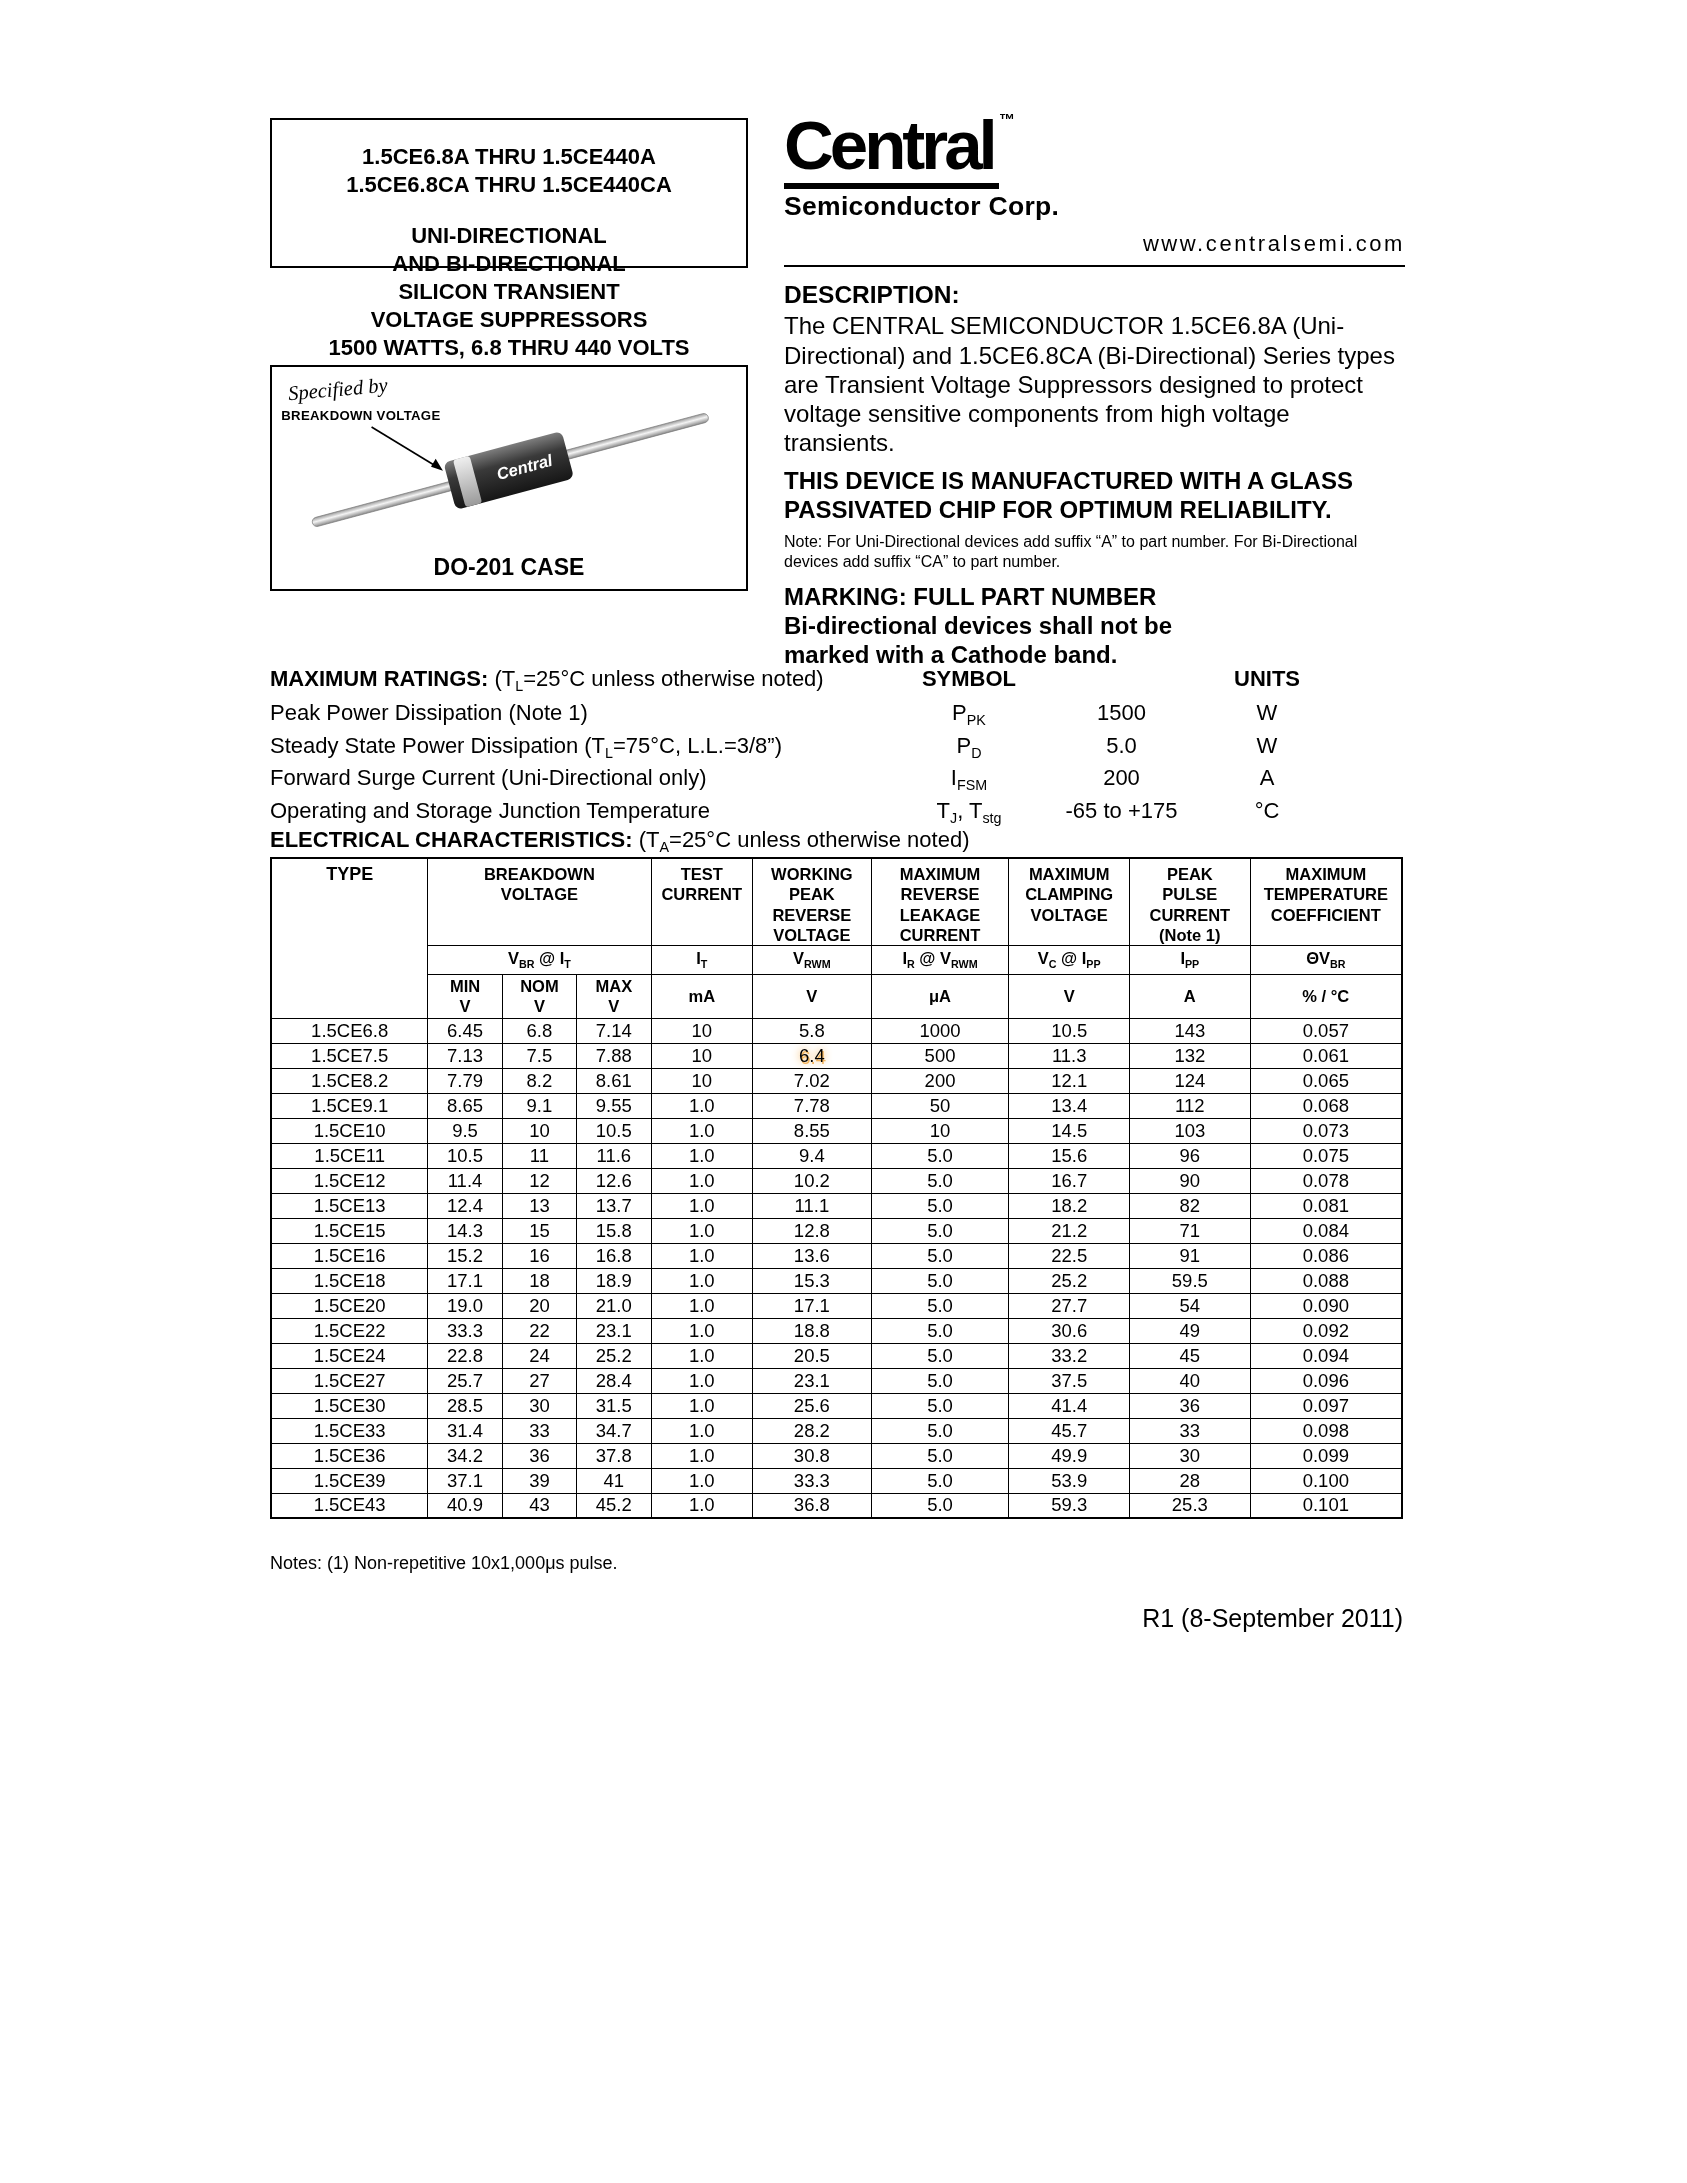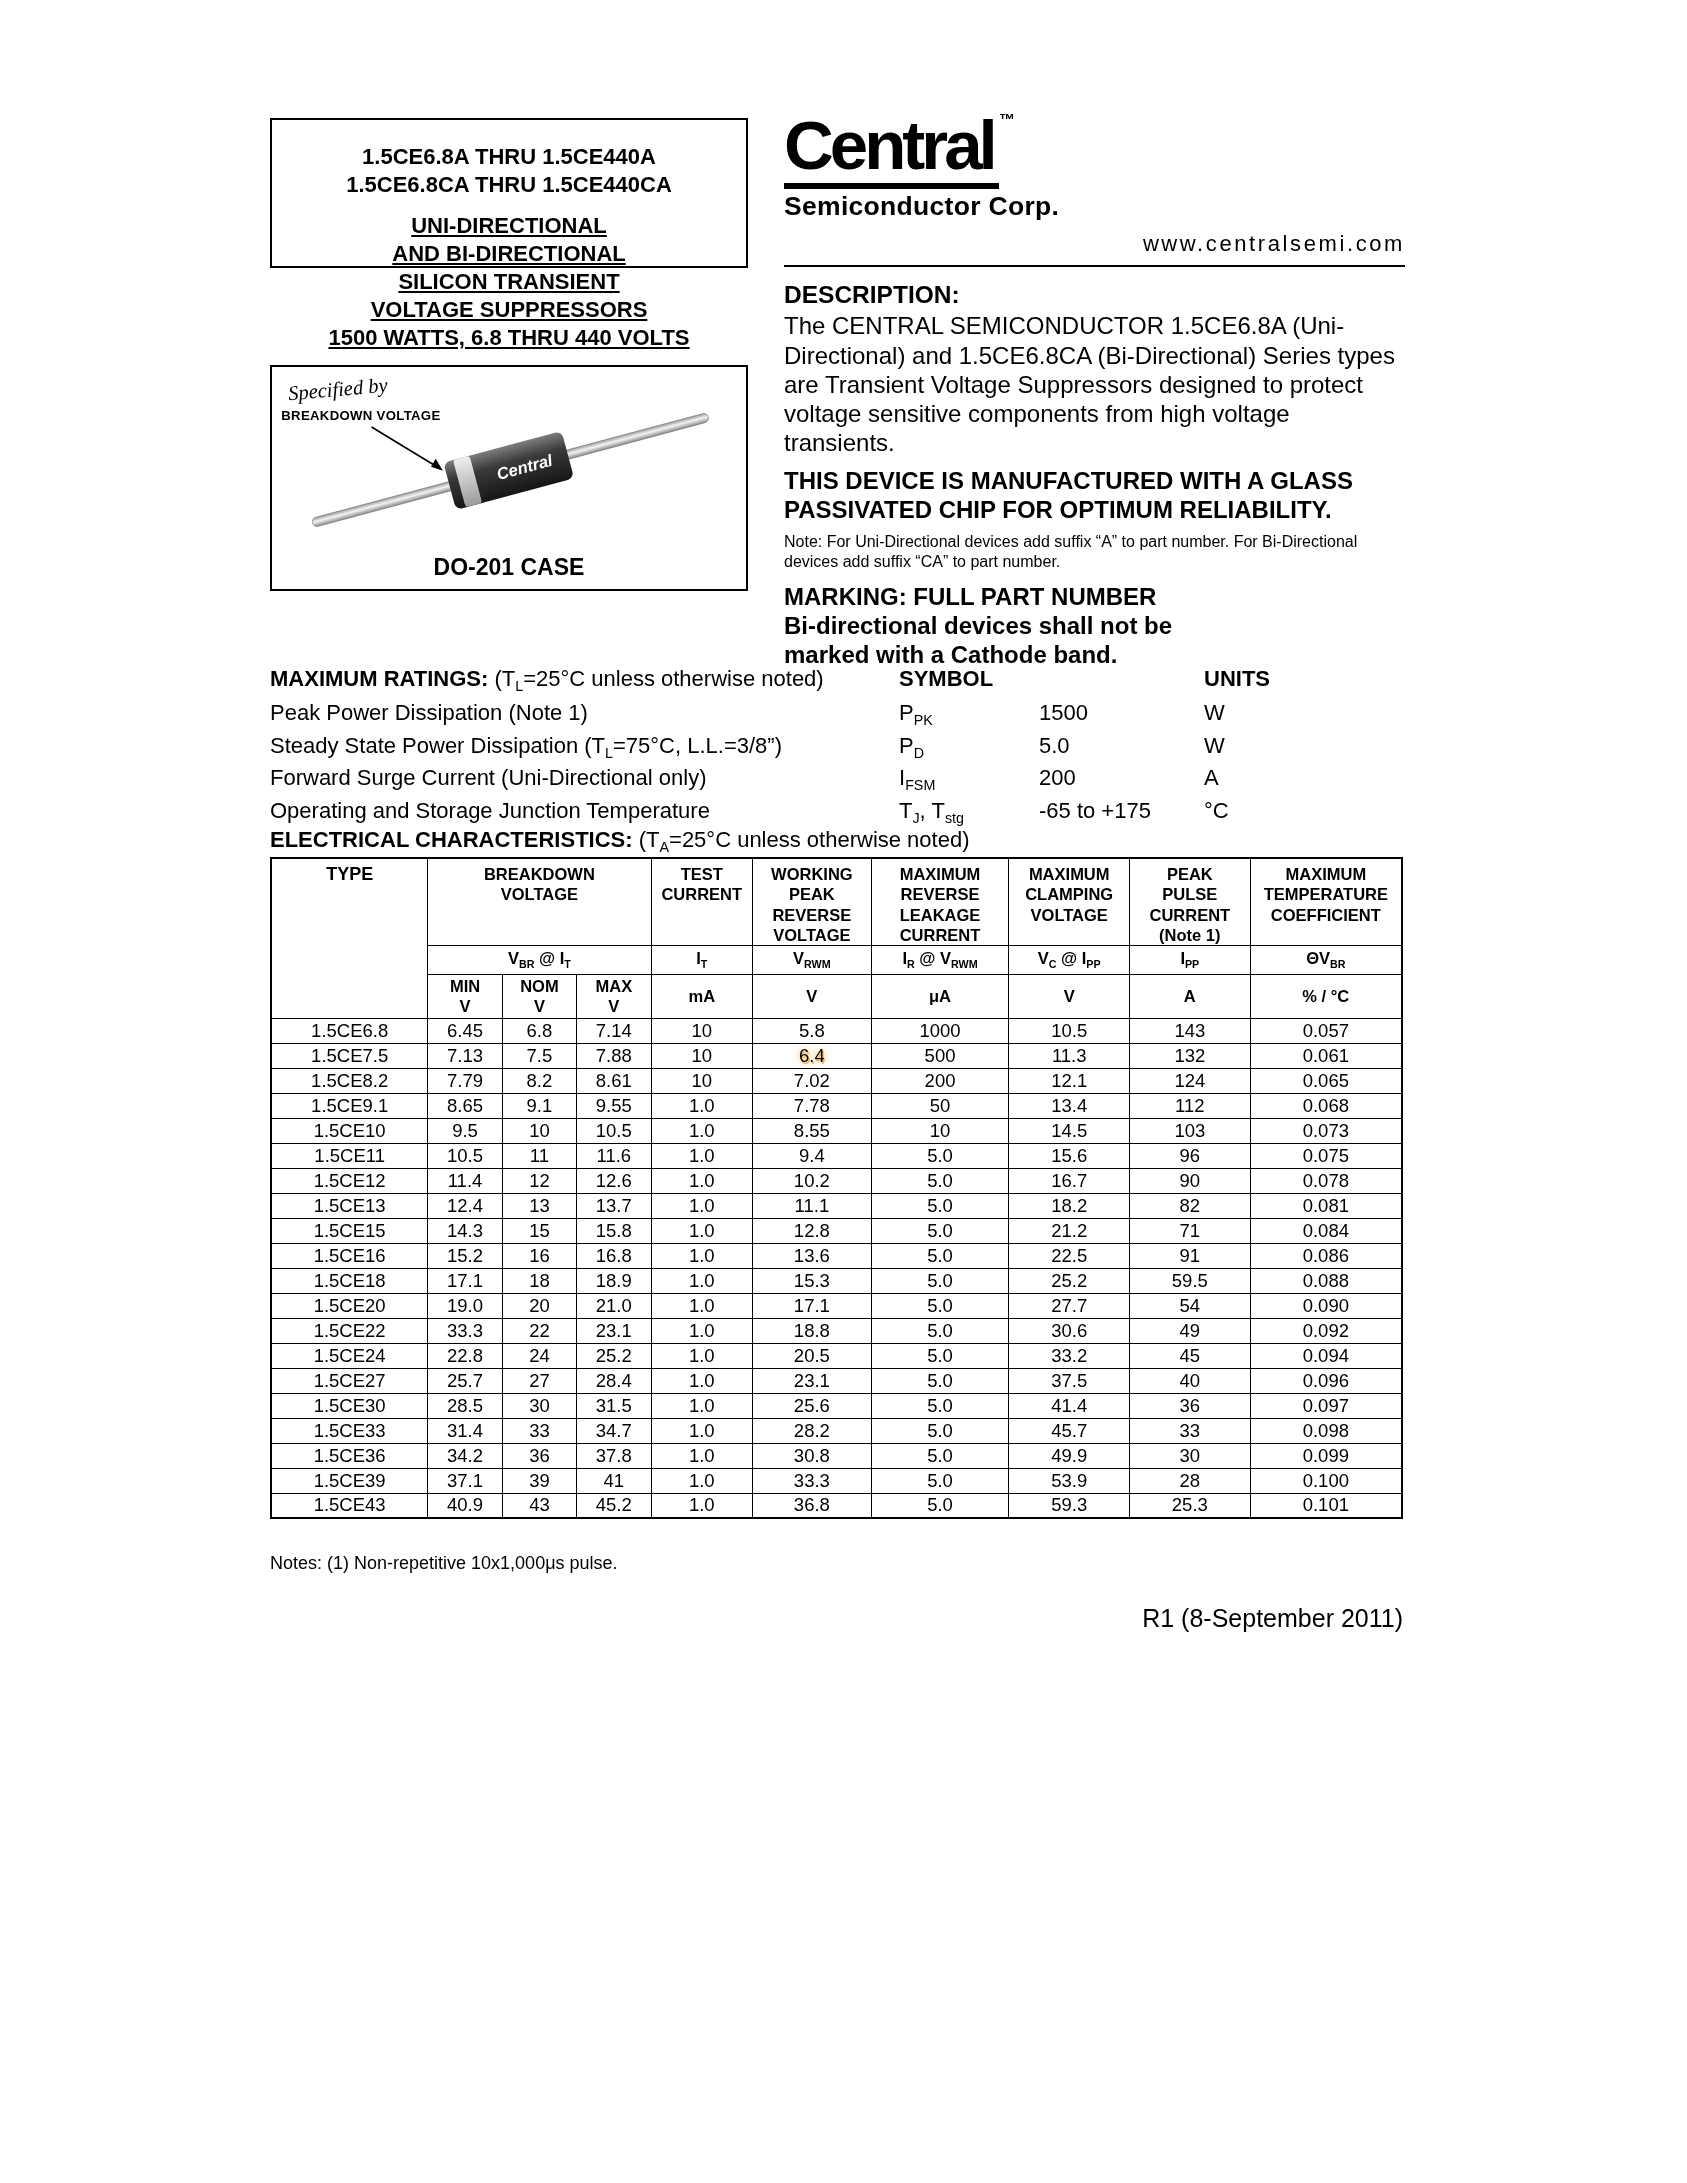--- a/index.html
+++ b/index.html
@@ -11,21 +11,21 @@
   }
   .b { font-weight:bold; }
   sub { font-size:0.65em; }
 
   
   .title-box {
     position:absolute; left:270px; top:118px; width:478px; height:150px;
     border:2.6px solid #000; text-align:center; padding-top:22.5px;
   }
   .title-box .pn { font-size:22px; font-weight:bold; line-height:1.3; }
-  .tb-lines { margin-top:12px;text-decoration:underline; }
+  .tb-lines { margin-top:22px; }
   .tb-lines div { font-size:22px; font-weight:bold; line-height:1.28; }
 
   
   .case-box {
     position:absolute; left:270px; top:365px; width:478px; height:226px;
     border:2.6px solid #000;
   }
   .specified {
     position:absolute; left:16px; top:10.6px; font-family:"Liberation Serif", serif;
     font-style:italic; font-size:20.5px; transform:rotate(-5deg);
@@ -48,21 +48,21 @@
   .desc-body   { margin-top:2.6px;  font-size:24px; line-height:1.22; }
   .desc-glass  { margin-top:8px; font-size:24px; font-weight:bold; line-height:1.22; }
   .desc-note   { margin-top:8px; font-size:16px; line-height:1.22; }
   .desc-marking{ margin-top:10.6px; font-size:24px; font-weight:bold; line-height:1.22; }
   .desc-marking .m2 { max-width:463px; }
 
   
   .ratings { position:absolute; left:270px; top:664px; width:1133px; font-size:22px; }
   .r-row { display:grid; grid-template-columns:629px 140px 165px 126px; align-items:baseline; padding:2px 0; }
   .r-head { padding-bottom:4px; }
-  .r-sym, .r-val, .r-unit { }
+  .r-sym, .r-val, .r-unit { text-align:center; }
 
   
   .elec-heading { position:absolute; left:270px; top:827px; font-size:22px; }
   .etable {
     position:absolute; left:270px; top:857px; width:1133px;
     border-collapse:collapse; border:2.6px solid #000; table-layout:fixed;
   }
   .etable th, .etable td { border:1.3px solid #000; text-align:center; vertical-align:middle; }
   .etable thead th { font-size:16.5px; font-weight:bold; white-space:pre-line; line-height:1.22; }
   .etable thead tr.grp-row th { vertical-align:top; height:83px; padding:5.3px 2.6px 0; }

